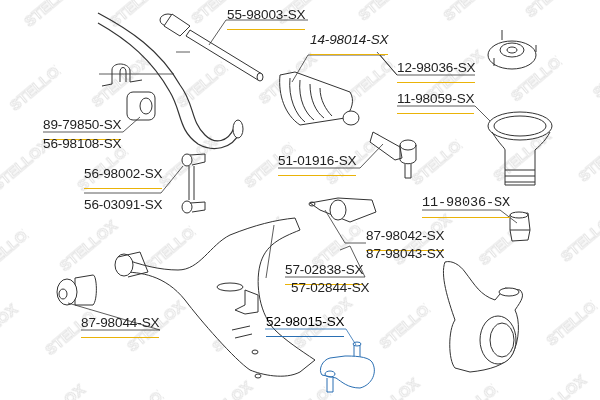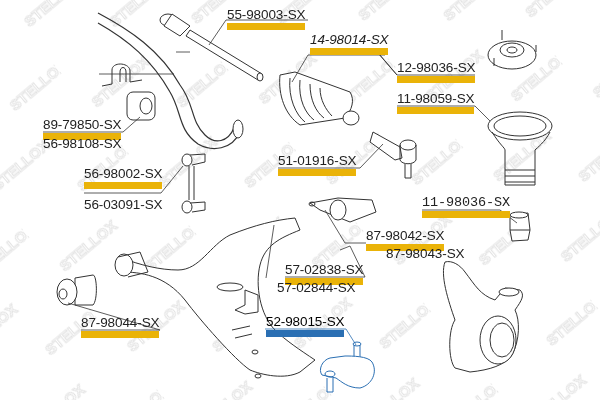--- a/index.html
+++ b/index.html
@@ -3,21 +3,21 @@
 <meta charset="utf-8">
 <style>
   html, body { margin: 0; padding: 0; background: #ffffff; }
   body { width: 600px; height: 400px; position: relative; overflow: hidden;
          font-family: "Liberation Sans", sans-serif; }
   #wm { position: absolute; left: 0; top: 0; width: 600px; height: 400px; z-index: 0; }
   #parts { position: absolute; left: 0; top: 0; width: 600px; height: 400px; z-index: 1; }
   .lbl { position: absolute; font-size: 13.5px; line-height: 15px; color: #222;
          white-space: nowrap; z-index: 3; cursor: pointer; letter-spacing: -0.1px; }
   .lbl.sel { color: #000000; }
-  .u { border-bottom: 7px solid #eab308; padding-bottom: 1px; }
+  .u { border-bottom: 1px solid #eab308; padding-bottom: 7px; }
   .u.blue { border-bottom-color: #2a6fb3; }
   #leaders { position: absolute; left: 0; top: 0; width: 600px; height: 400px; z-index: 2; pointer-events: none; }
 </style>
 </head>
 <body>
 
 <svg id="wm" viewBox="0 0 600 400">
   <defs>
     <pattern id="wmp" width="130" height="105" patternUnits="userSpaceOnUse" patternTransform="rotate(-40)">
       <text x="5" y="40" font-family="Liberation Sans, sans-serif" font-size="15" font-weight="bold" fill="none" stroke="#e2e2e2" stroke-width="1">STELLOX</text>
@@ -150,17 +150,17 @@
 <div class="lbl" style="left:310px;top:32px;font-style:italic;"><span class="u">14-98014-SX</span></div>
 <div class="lbl" style="left:397px;top:60px;"><span class="u">12-98036-SX</span></div>
 <div class="lbl" style="left:43px;top:117px;"><span class="u">89-79850-SX</span></div>
 <div class="lbl" style="left:43px;top:136px;"><span>56-98108-SX</span></div>
 <div class="lbl" style="left:397px;top:91px;"><span class="u">11-98059-SX</span></div>
 <div class="lbl" style="left:278px;top:153px;"><span class="u">51-01916-SX</span></div>
 <div class="lbl" style="left:84px;top:166px;"><span class="u">56-98002-SX</span></div>
 <div class="lbl" style="left:84px;top:197px;"><span>56-03091-SX</span></div>
 <div class="lbl" style="left:422px;top:195px;font-family:Liberation Mono, monospace;"><span class="u">11-98036-SX</span></div>
 <div class="lbl" style="left:366px;top:228px;"><span class="u">87-98042-SX</span></div>
-<div class="lbl" style="left:366px;top:246px;margin-left:20px;"><span>87-98043-SX</span></div>
+<div class="lbl" style="left:366px;top:246px;"><span>87-98043-SX</span></div>
 <div class="lbl" style="left:285px;top:262px;"><span class="u">57-02838-SX</span></div>
-<div class="lbl" style="left:277px;top:280px;"><span>57-02844-SX</span></div>
+<div class="lbl" style="left:291px;top:280px;"><span>57-02844-SX</span></div>
 <div class="lbl" style="left:81px;top:315px;"><span class="u">87-98044-SX</span></div>
 <div class="lbl sel" style="left:266px;top:314px;"><span class="u blue">52-98015-SX</span></div>
 
 </body></html>

